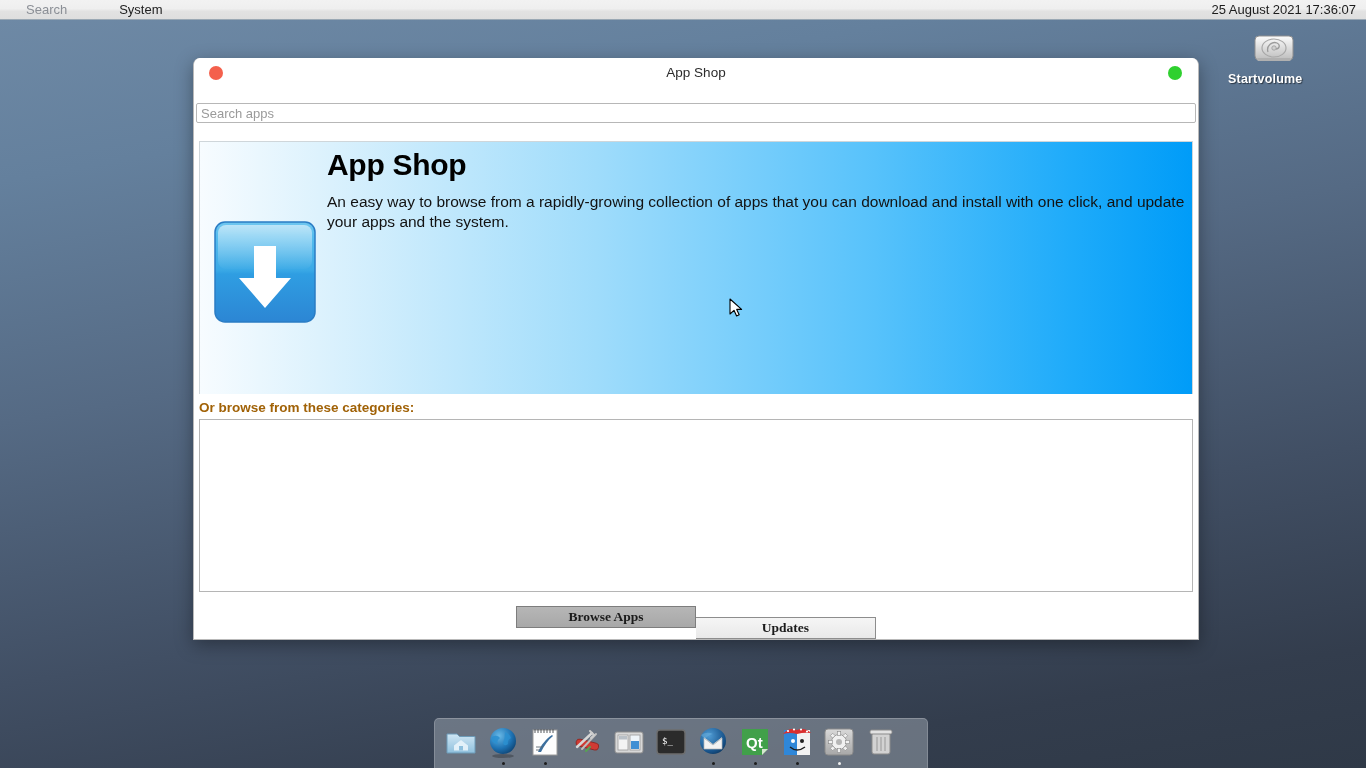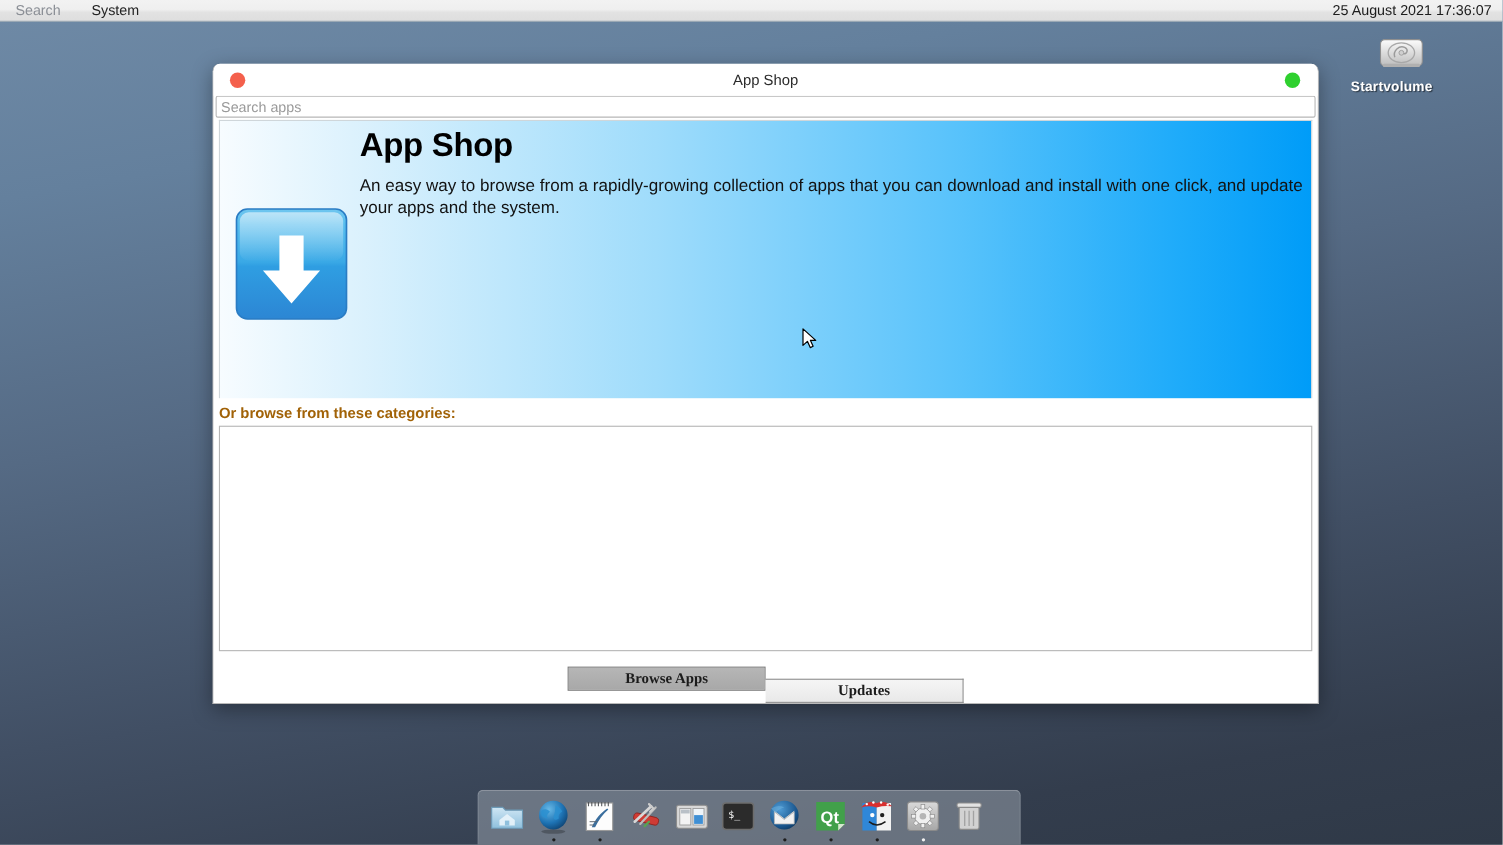--- a/index.html
+++ b/index.html
@@ -18,21 +18,21 @@
     position: absolute; top: 0; left: 0;
     width: 1366px; height: 20px;
     background: linear-gradient(to bottom, #f2f2f2 0%, #efefef 45%, #e2e2e2 60%, #dedede 100%);
     border-bottom: 1px solid #9aa8b4;
     display: flex; align-items: center;
     font-size: 13px;
     color: #222;
   }
   #menubar .mb-left { display: flex; align-items: center; }
   .menu-item {
-    padding: 0 14px;
+    padding: 0 26px;
     line-height: 19px;
     white-space: nowrap;
   }
   .menu-item.dim { color: #8b8f96; }
   #menubar .mb-right {
     margin-left: auto;
     padding-right: 10px;
     font-size: 13px;
     color: #1c1c1c;
     white-space: nowrap;
@@ -87,21 +87,21 @@
     border-radius: 50%;
     position: absolute;
     top: 8px;
   }
   .win-btn.close { left: 15px; background: #f4604c; }
   .win-btn.zoom  { right: 16px; background: #2fd02f; }
 
   
   #searchbar {
     flex: 0 0 20px;
-    margin: 0 2px;
+    margin: 16px 2px;
     height: 20px;
     background: #fff;
     border: 1px solid #b7b7b7;
     border-radius: 2px;
     display: flex; align-items: center;
     padding: 0 4px;
   }
   #searchbar input {
     border: none; outline: none;
     width: 100%;

